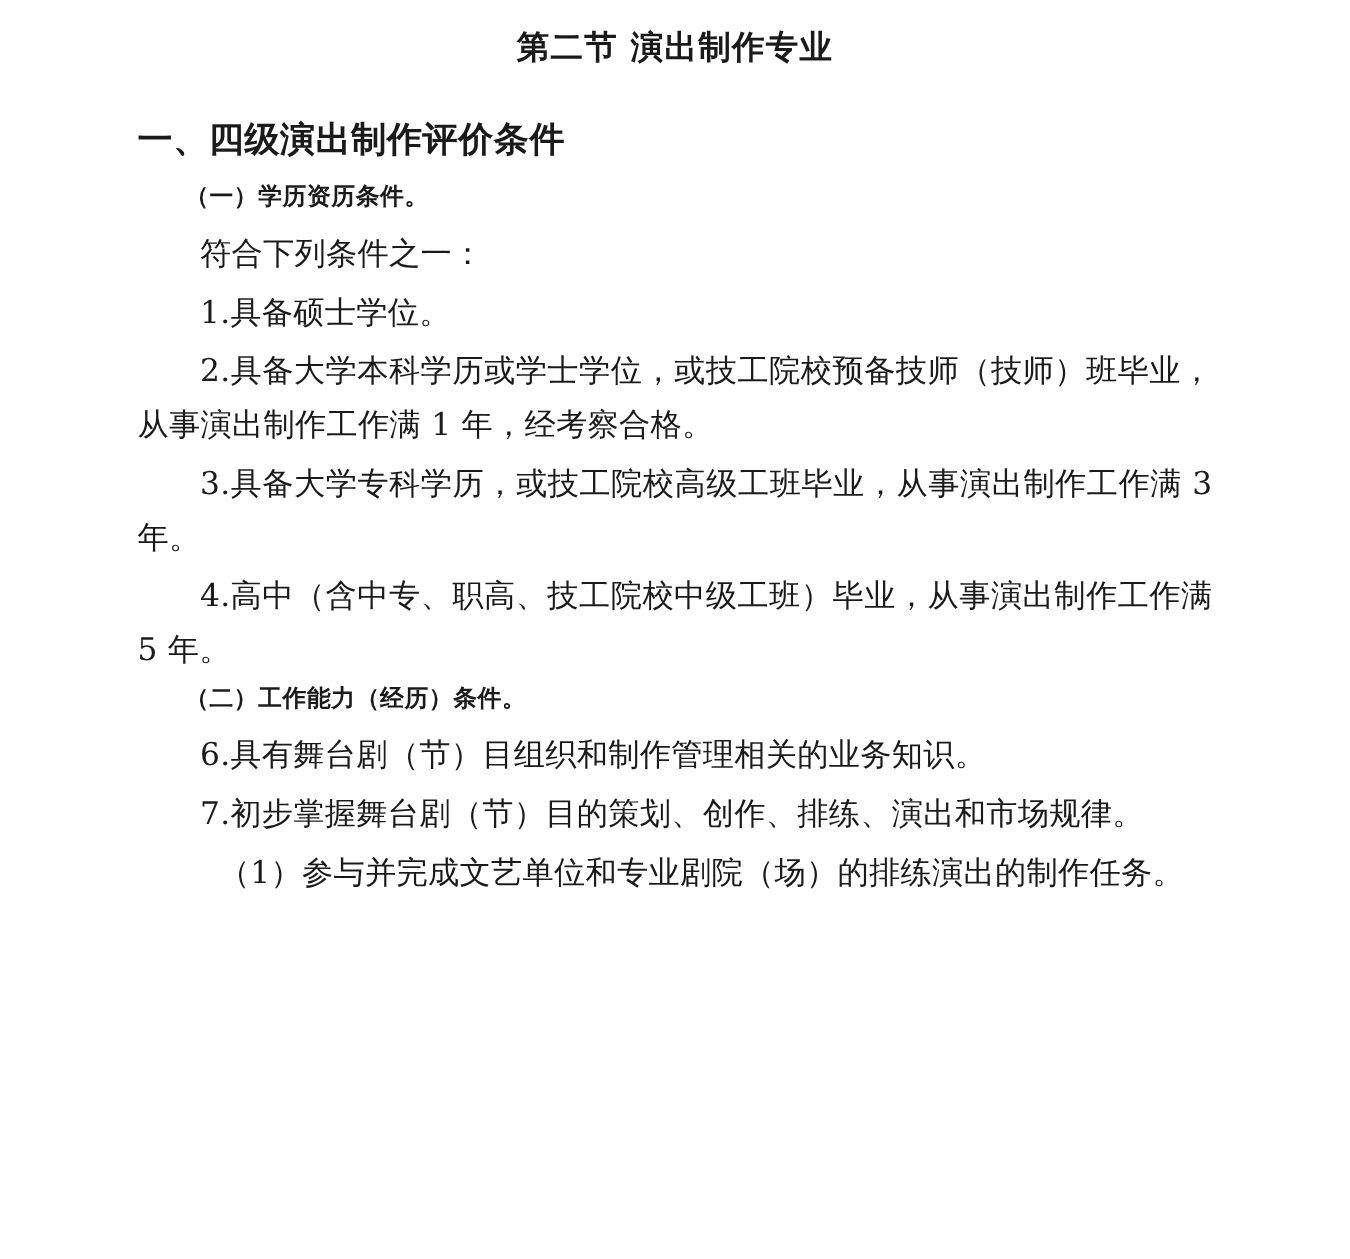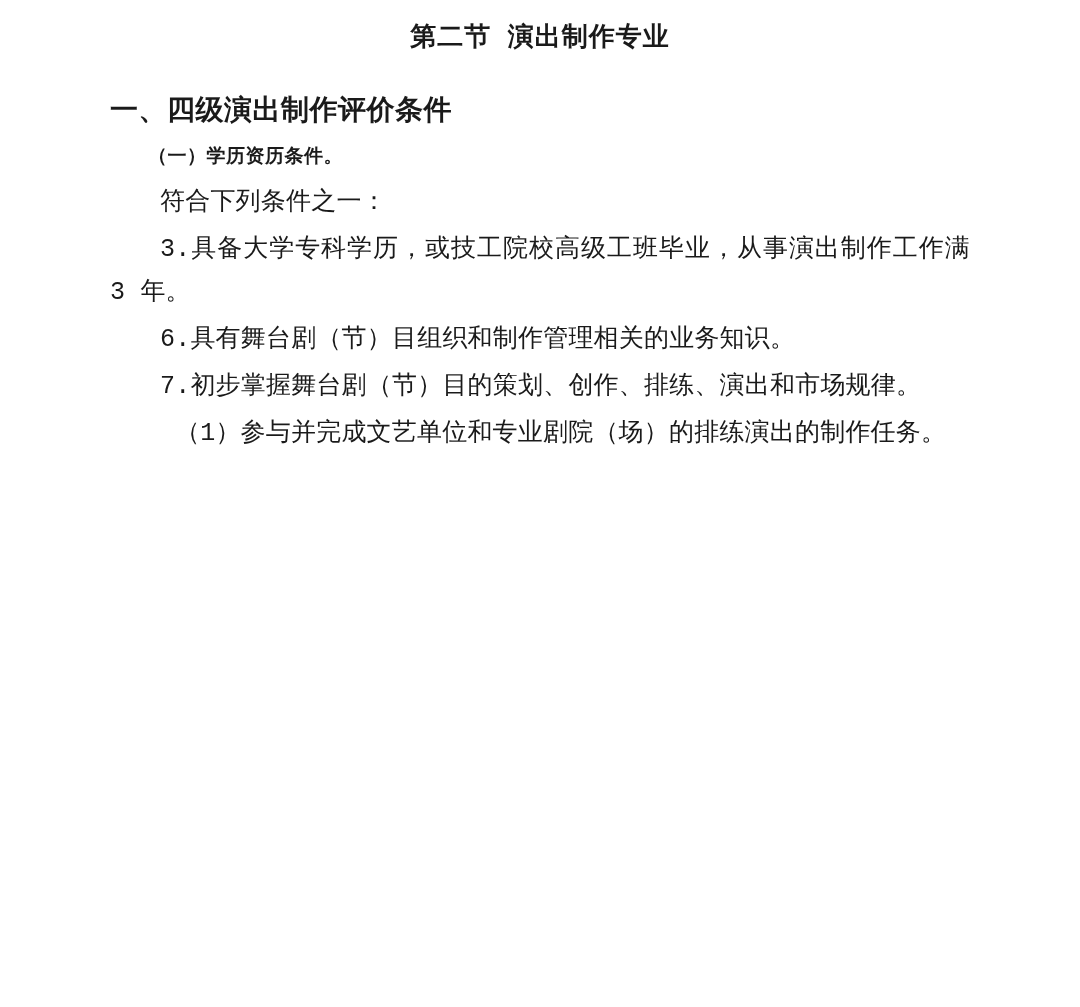--- a/index.html
+++ b/index.html
@@ -13,21 +13,20 @@
     font-family: "DejaVu Serif", "Liberation Serif", serif;
     color: #1a1a1a;
     overflow: hidden;
   }
   .page {
     width: 1080px;
     height: 803px;
     position: relative;
     box-sizing: border-box;
     padding: 14px 110px 0 110px;
-    font-family: Liberation Mono, monospace;
   }
   .doc-title {
     text-align: center;
     font-size: 26px;
     font-weight: bold;
     letter-spacing: 1px;
     margin: 8px 0 34px 0;
     line-height: 1.3;
   }
   .section-heading {
@@ -60,18 +59,22 @@
 </style>
 </head>
 <body>
 
 <div class="page">
   <div class="doc-title">第二节  演出制作专业</div>
   <div id="body-content">
       <div class="section-heading">一、四级演出制作评价条件</div>
       <div class="sub-heading">（一）学历资历条件。</div>
       <div class="para">符合下列条件之一：</div>
+      <div class="para">1.具备硕士学位。</div>
+      <div class="para">2.具备大学本科学历或学士学位，或技工院校预备技师（技师）班毕业，从事演出制作工作满 1 年，经考察合格。</div>
       <div class="para">3.具备大学专科学历，或技工院校高级工班毕业，从事演出制作工作满 3 年。</div>
+      <div class="para">4.高中（含中专、职高、技工院校中级工班）毕业，从事演出制作工作满 5 年。</div>
+      <div class="sub-heading">（二）工作能力（经历）条件。</div>
       <div class="para">6.具有舞台剧（节）目组织和制作管理相关的业务知识。</div>
       <div class="para">7.初步掌握舞台剧（节）目的策划、创作、排练、演出和市场规律。</div>
       <div class="para deep-indent">（1）参与并完成文艺单位和专业剧院（场）的排练演出的制作任务。</div>
     </div>
 </div>
 
 </body></html>

